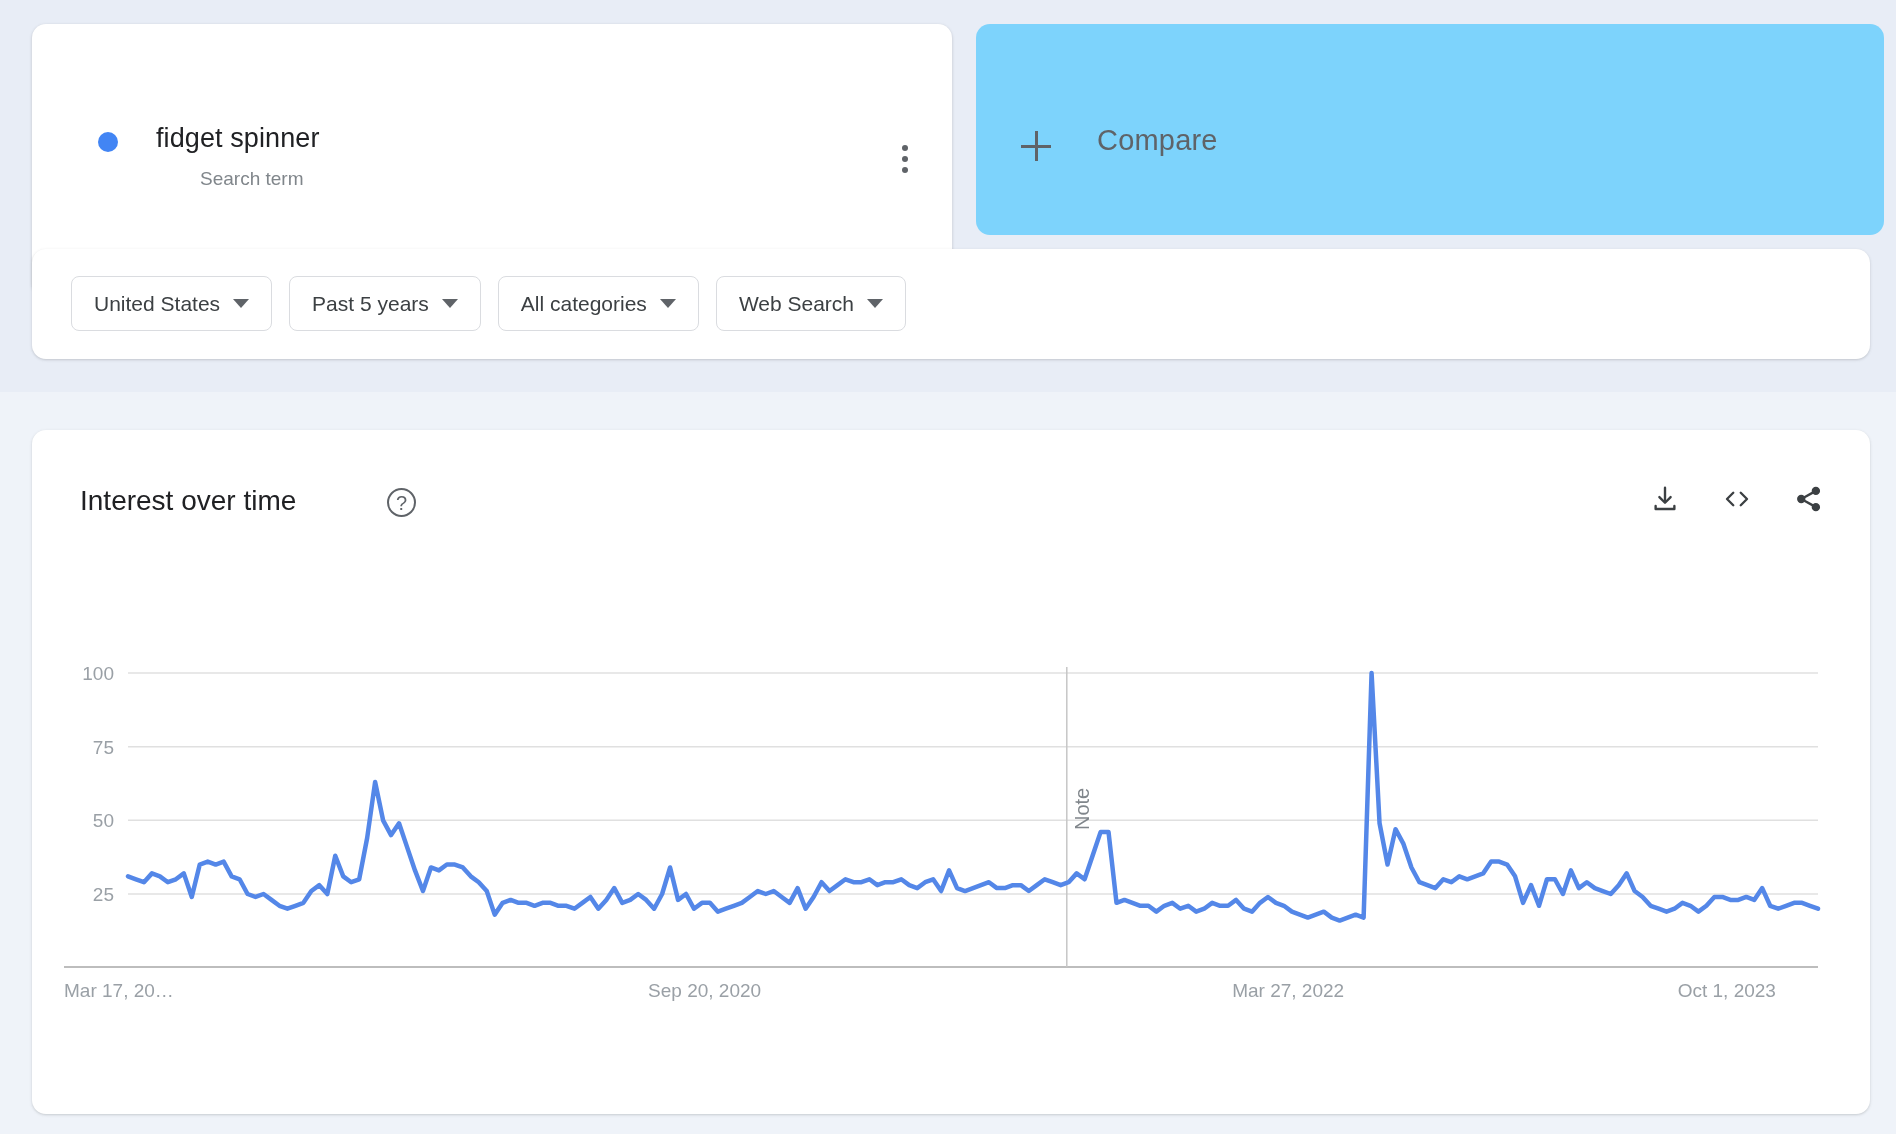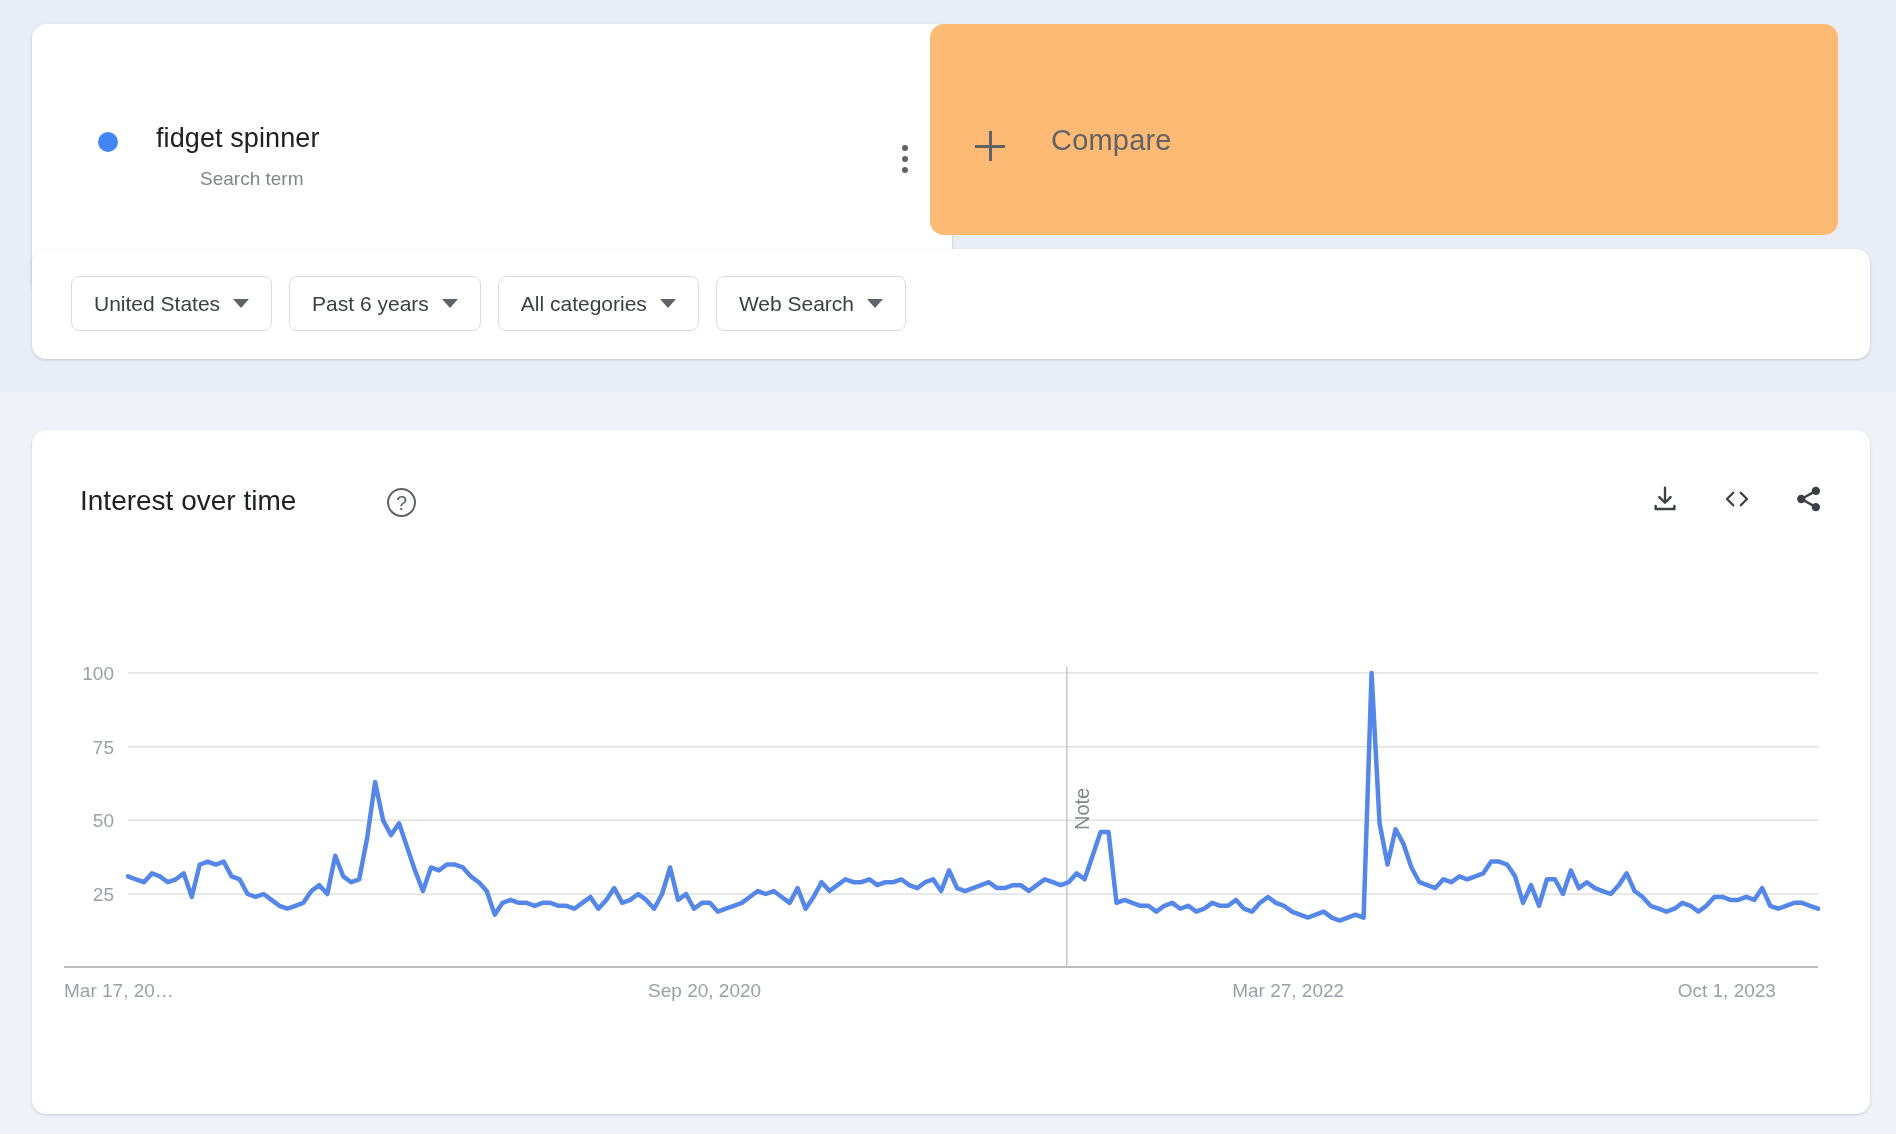--- a/index.html
+++ b/index.html
@@ -46,22 +46,22 @@
   }
   .kebab {
     position: absolute; right: 34px; top: 118px;
     width: 26px; height: 34px; cursor: pointer;
     display: flex; flex-direction: column; align-items: center; justify-content: center; gap: 5px;
   }
   .kebab i { display: block; width: 6px; height: 6px; border-radius: 50%; background: #5f6368; }
 
   
   .compare-card {
-    position: absolute; left: 930px; top: 24px; width: 908px; height: 211px;
-    background: #fdba74; border-radius: 14px; cursor: pointer;
+    position: absolute; left: 976px; top: 24px; width: 908px; height: 211px;
+    background: #7dd3fc; border-radius: 14px; cursor: pointer;
   }
   .compare-plus {
     position: absolute; left: 45px; top: 107px;
     width: 30px; height: 30px;
   }
   .compare-plus::before, .compare-plus::after {
     content: ""; position: absolute; background: #5f6368;
   }
   .compare-plus::before { left: 0; top: 13.5px; width: 30px; height: 3px; }
   .compare-plus::after  { top: 0; left: 13.5px; height: 30px; width: 3px; }
@@ -138,21 +138,21 @@
     <div class="compare-text">Compare</div>
   </div>
 
   <div class="filter-bar">
     <div class="chips">
       <div class="chip">
         <span>United States</span>
         <span class="caret"></span>
       </div>
       <div class="chip">
-        <span>Past 6 years</span>
+        <span>Past 5 years</span>
         <span class="caret"></span>
       </div>
       <div class="chip">
         <span>All categories</span>
         <span class="caret"></span>
       </div>
       <div class="chip">
         <span>Web Search</span>
         <span class="caret"></span>
       </div>

